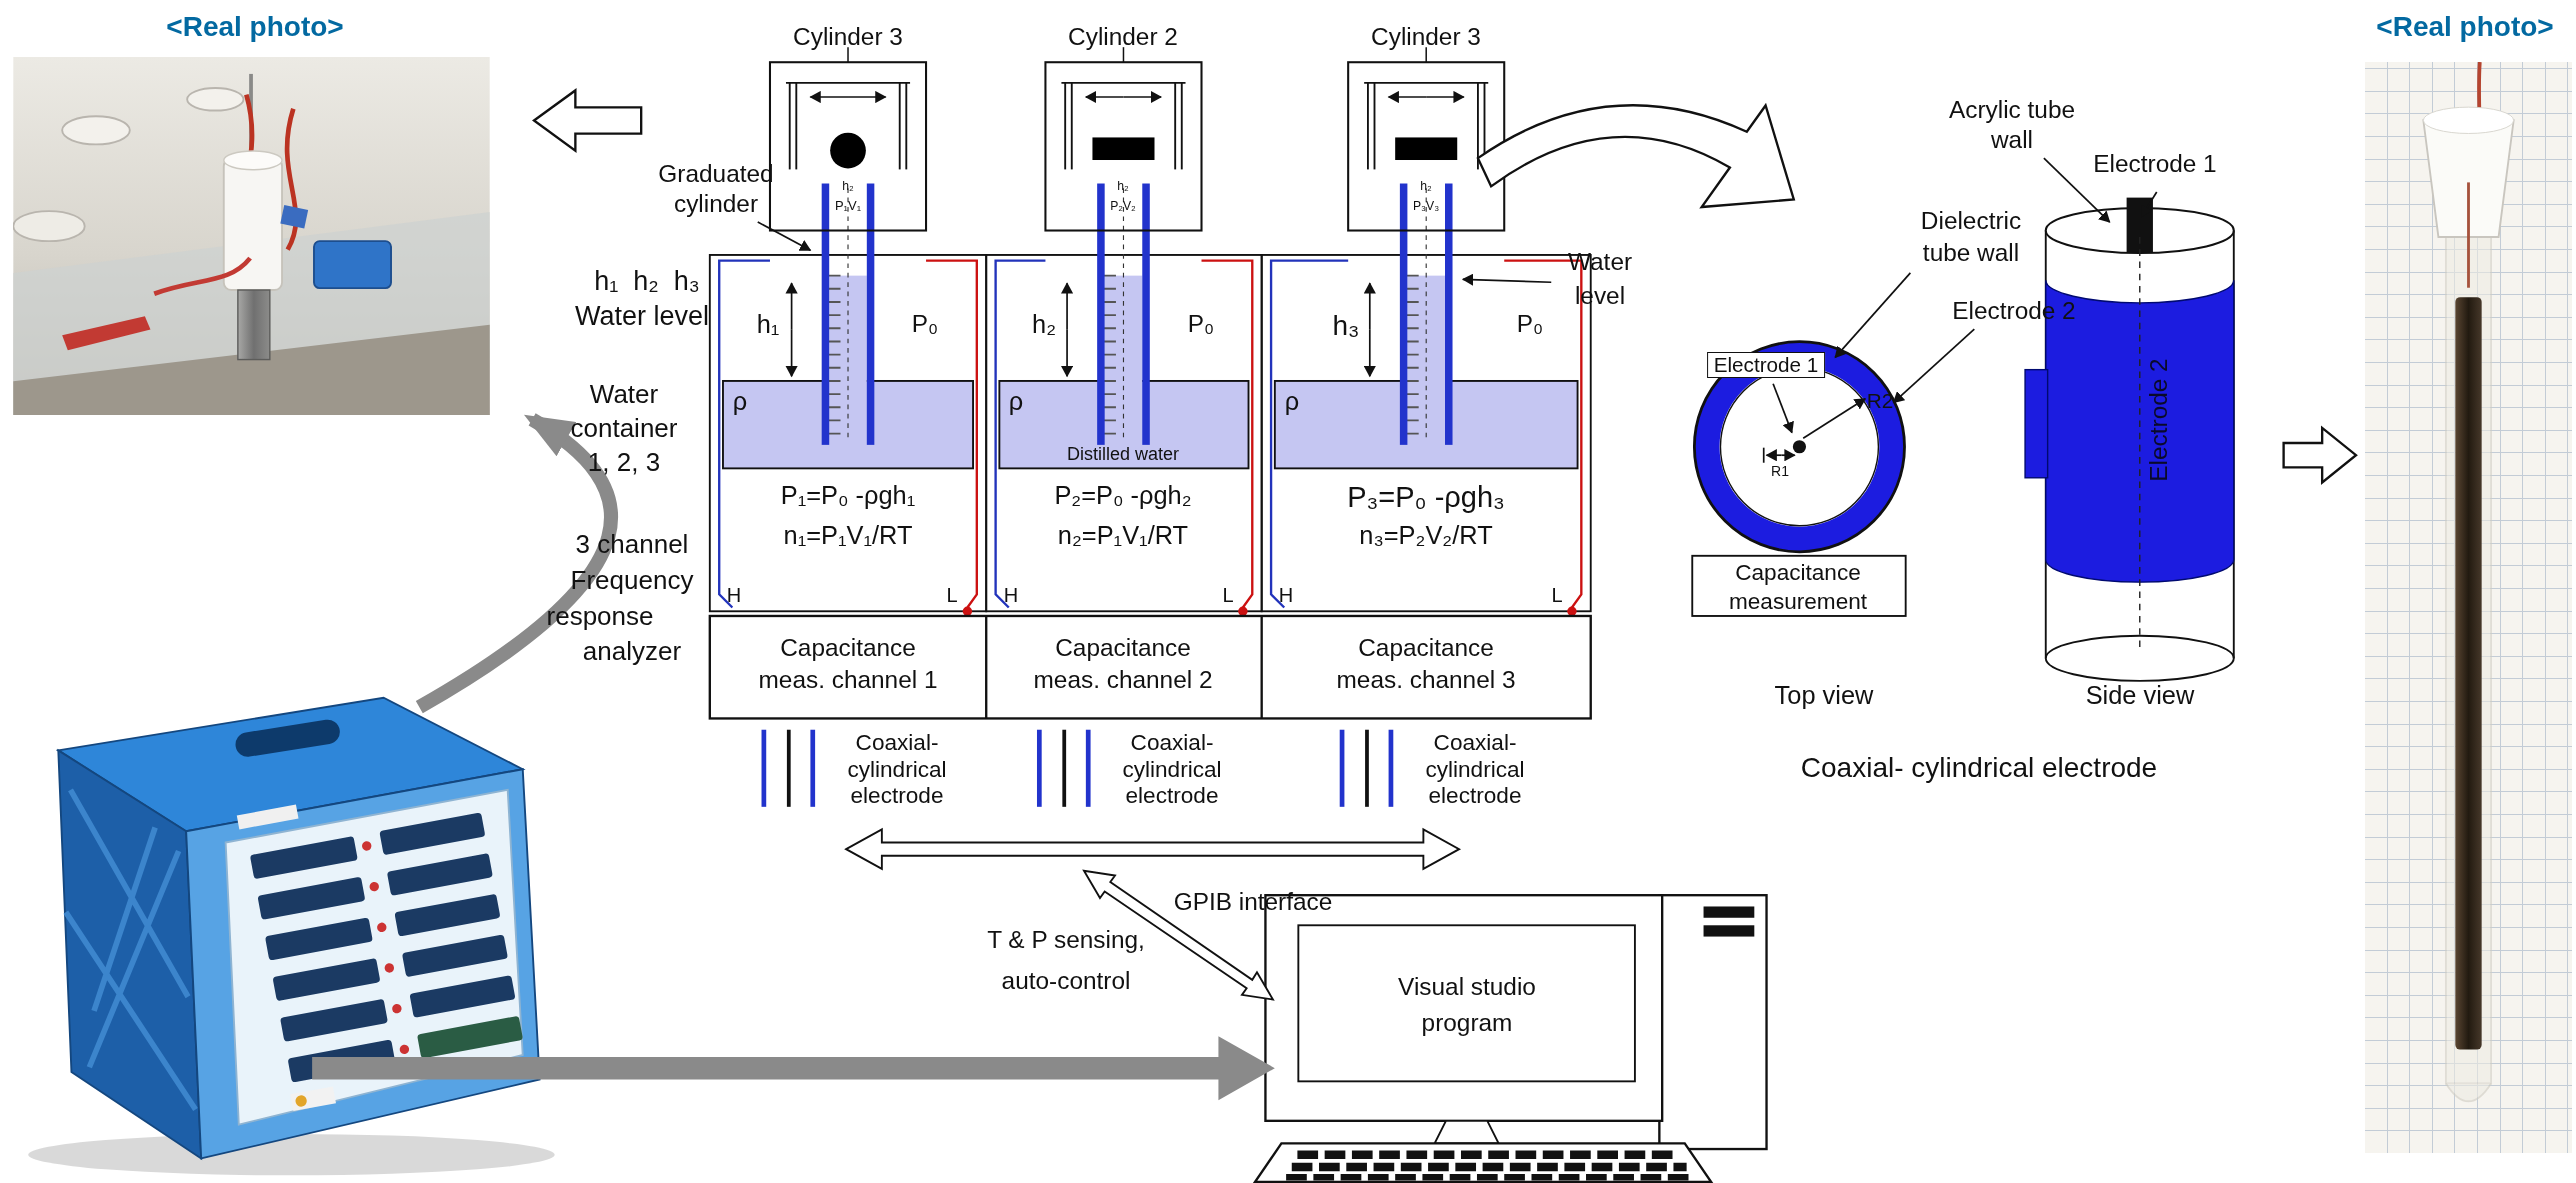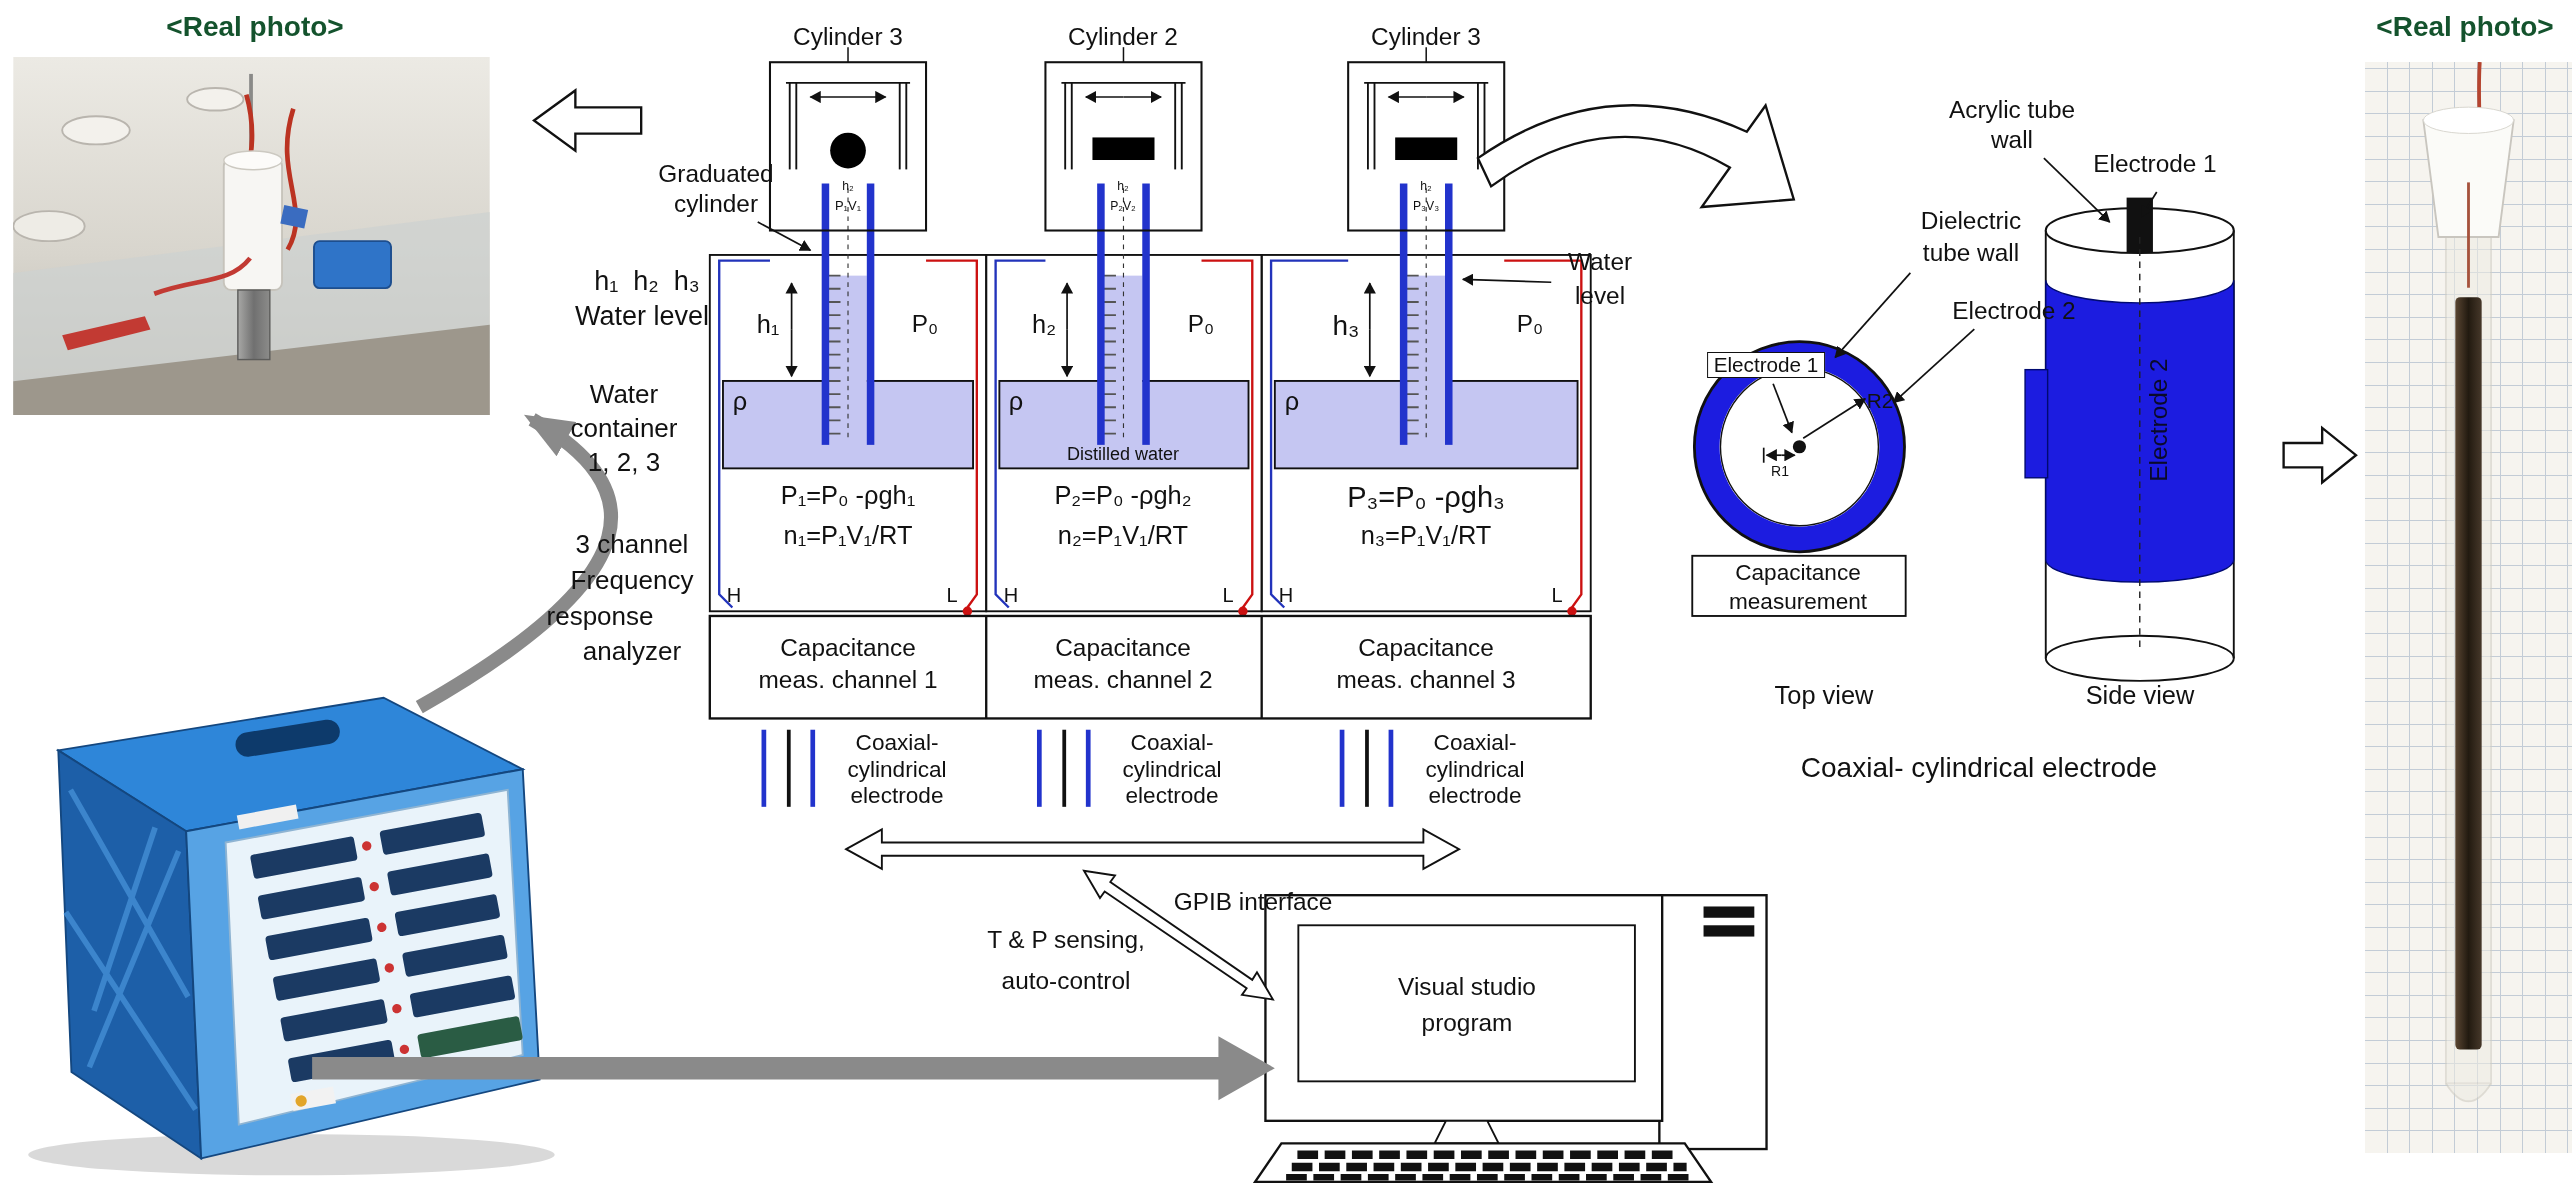--- a/index.html
+++ b/index.html
@@ -2,21 +2,21 @@
 <html style="font-size:15px"><head>
 <meta charset="utf-8">
 <style>
   html,body{margin:0;padding:0;}
   body{width:2576px;height:1184px;position:relative;background:#ffffff;
        font-family:"Liberation Sans",sans-serif;color:#111;overflow:hidden;}
   .photo{position:absolute;z-index:1;overflow:hidden;}
   #overlay{position:absolute;left:0;top:0;z-index:2;}
   .t{position:absolute;z-index:3;transform:translateX(-50%);font-size:24.4px;
      line-height:1.15;white-space:pre;text-align:center;color:#111;}
-  .title{color:#14532d;font-weight:bold;font-size:28px;}
+  .title{color:#0369a1;font-weight:bold;font-size:28px;}
   .boxed{border:1.9px solid #111;background:#fff;padding:0 5.6px;font-size:20.7px;}
   .vtext{transform:translate(-50%,-50%) rotate(-90deg);}
   #photo-right{background-color:#f6f4ef;
     background-image:repeating-linear-gradient(0deg,transparent 0 21.6px,#c3ccd6 21.6px 22.6px),
                      repeating-linear-gradient(90deg,transparent 0 21.6px,#c3ccd6 21.6px 22.6px);}
 </style>
 </head>
 <body>
 
 <div class="photo" id="photo-left" style="left:13px;top:57px;width:477px;height:358px;">
@@ -312,21 +312,21 @@
 <div class="t" style="left:1172px;top:730px;font-size:22.6px">Coaxial-</div>
 <div class="t" style="left:1172px;top:757px;font-size:22.6px">cylindrical</div>
 <div class="t" style="left:1172px;top:783px;font-size:22.6px">electrode</div>
 
 <div class="t" style="left:1346px;top:310px;font-size:28px">h₃</div>
 <div class="t" style="left:1530px;top:310px">P₀</div>
 <div class="t" style="left:1292px;top:387px;font-size:25.4px">ρ</div>
 <div class="t" style="left:1426px;top:179px;font-size:12.2px">h₂</div>
 <div class="t" style="left:1426px;top:199px;font-size:12.2px">P₃V₃</div>
 <div class="t" style="left:1426px;top:481px;font-size:29px">P₃=P₀ -ρgh₃</div>
-<div class="t" style="left:1426px;top:521px;font-size:25.4px">n₃=P₁V₁/RT</div>
+<div class="t" style="left:1426px;top:521px;font-size:25.4px">n₃=P₂V₂/RT</div>
 <div class="t" style="left:1286px;top:584px;font-size:20px">H</div>
 <div class="t" style="left:1557px;top:584px;font-size:20px">L</div>
 <div class="t" style="left:1426px;top:634px">Capacitance</div>
 <div class="t" style="left:1426px;top:666px">meas. channel 3</div>
 <div class="t" style="left:1475px;top:730px;font-size:22.6px">Coaxial-</div>
 <div class="t" style="left:1475px;top:757px;font-size:22.6px">cylindrical</div>
 <div class="t" style="left:1475px;top:783px;font-size:22.6px">electrode</div>
 
 <div class="t" style="left:1600px;top:248px">Water</div>
 <div class="t" style="left:1600px;top:282px">level</div>

